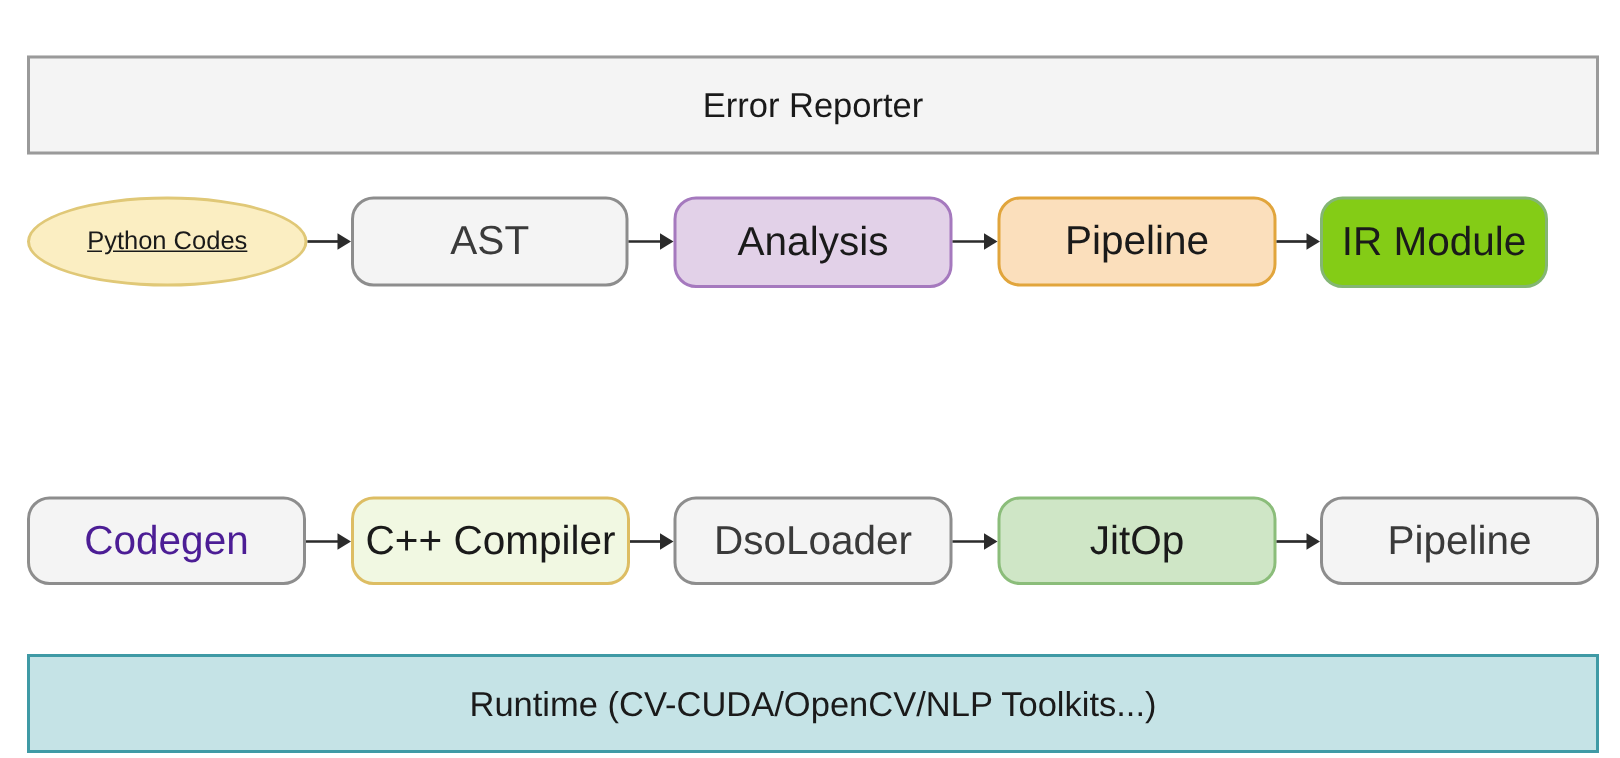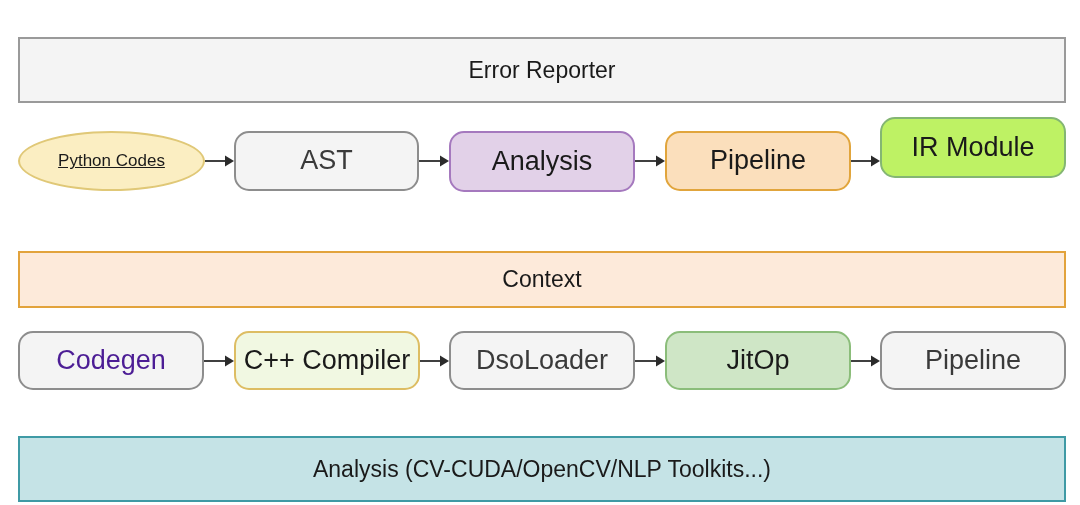--- a/index.html
+++ b/index.html
@@ -60,39 +60,36 @@
     overflow: visible;
   }
 </style>
 </head>
 <body>
 
 <div id="diagram" style="background: rgb(255, 255, 255);">
     <div class="node band" style="left: 18px; top: 22px; width: 1048px; height: 66px; background: rgb(244, 244, 244); border-color: rgb(154, 154, 154); color: rgb(26, 26, 26);">
       <span>Error Reporter</span>
     </div>
-    <div class="node band" style="left: 18px; top: 236px; width: 1048px; height: 57px; background: rgb(253, 234, 218); border-color: rgb(226, 163, 60); color: rgb(26, 26, 26);">
-      <span>Context</span>
-    </div>
     <div class="node band" style="left: 18px; top: 421px; width: 1048px; height: 66px; background: rgb(197, 227, 230); border-color: rgb(63, 154, 165); color: rgb(26, 26, 26);">
-      <span>Analysis (CV-CUDA/OpenCV/NLP Toolkits...)</span>
+      <span>Runtime (CV-CUDA/OpenCV/NLP Toolkits...)</span>
     </div>
     <div class="node ellipse" style="left: 18px; top: 131px; width: 187px; height: 60px; background: rgb(251, 238, 194); border-color: rgb(224, 200, 119); color: rgb(26, 26, 26);">
       <span>Python Codes</span>
     </div>
     <div class="node box" style="left: 234px; top: 131px; width: 185px; height: 60px; background: rgb(244, 244, 244); border-color: rgb(141, 141, 141); color: rgb(58, 58, 58);">
       <span>AST</span>
     </div>
     <div class="node box" style="left: 449px; top: 131px; width: 186px; height: 61px; background: rgb(226, 209, 232); border-color: rgb(165, 121, 190); color: rgb(26, 26, 26);">
       <span>Analysis</span>
     </div>
     <div class="node box" style="left: 665px; top: 131px; width: 186px; height: 60px; background: rgb(251, 223, 188); border-color: rgb(225, 165, 60); color: rgb(26, 26, 26);">
       <span>Pipeline</span>
     </div>
-    <div class="node box" style="left: 880px; top: 117px; width: 186px; height: 61px; background: #bef264; border-color: rgb(132, 182, 115); color: rgb(26, 26, 26);">
+    <div class="node box" style="left: 880px; top: 131px; width: 152px; height: 61px; background: #84cc16; border-color: rgb(132, 182, 115); color: rgb(26, 26, 26);">
       <span>IR Module</span>
     </div>
     <div class="arrow" style="left: 205px; top: 151px; width: 29px;">
       <svg width="29" height="20" viewBox="0 0 29 20">
         <line x1="0" y1="10" x2="21" y2="10" stroke="#2b2b2b" stroke-width="1.8"></line>
         <polygon points="20,4.5 29,10 20,15.5" fill="#2b2b2b"></polygon>
       </svg>
     </div>
     <div class="arrow" style="left: 419px; top: 151px; width: 30px;">
       <svg width="30" height="20" viewBox="0 0 30 20">

